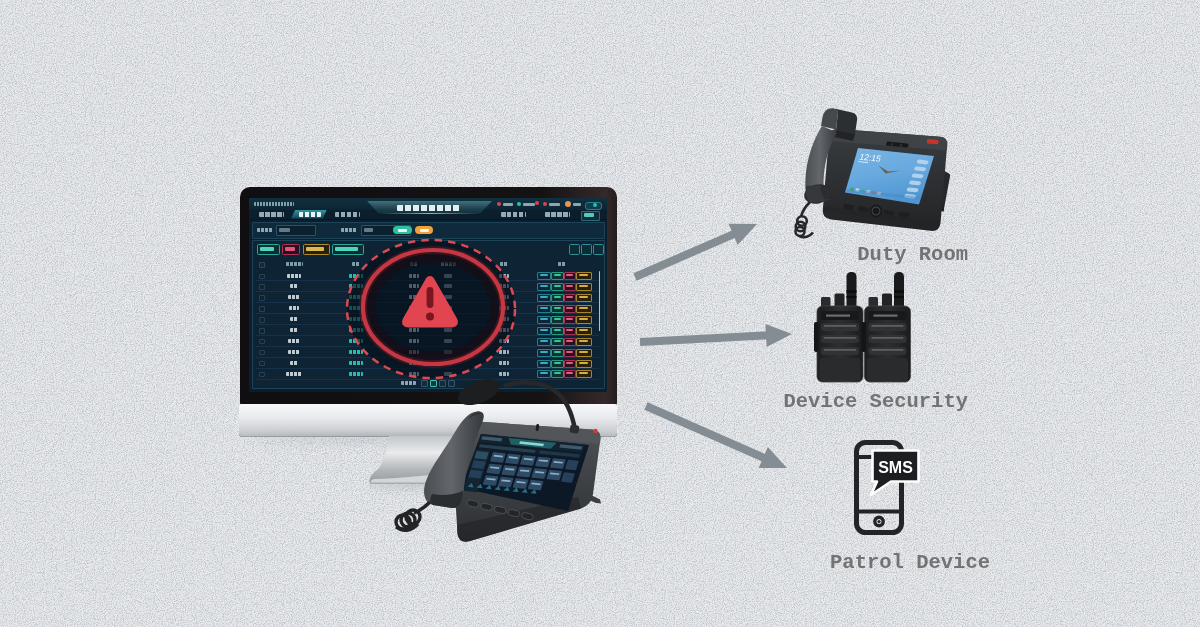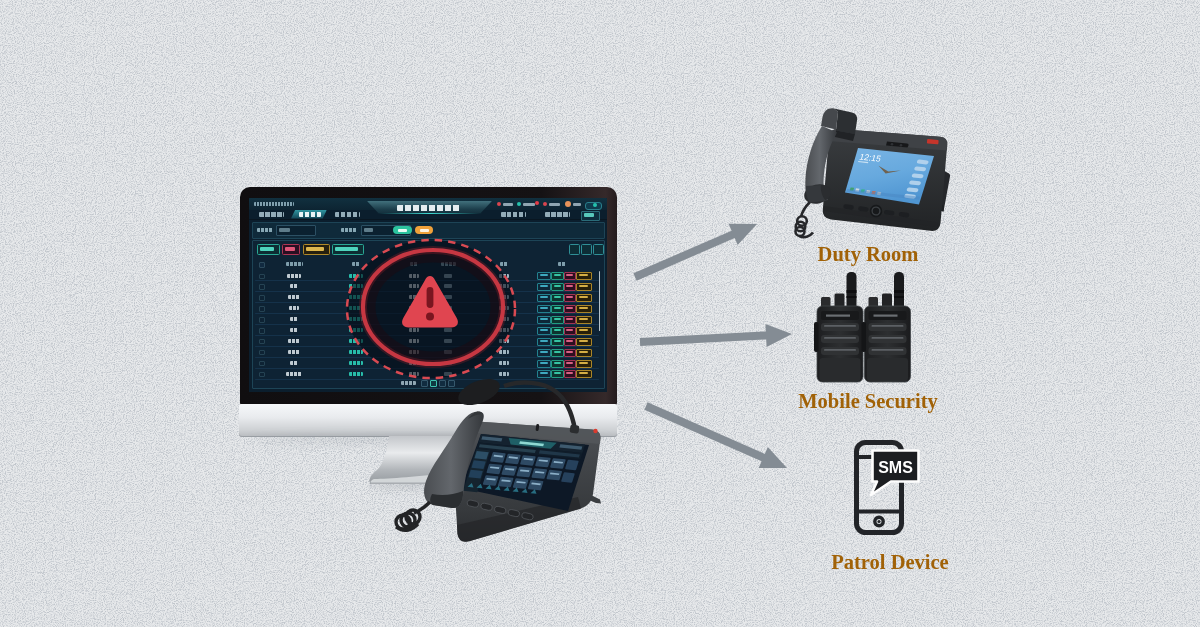--- a/index.html
+++ b/index.html
@@ -1,22 +1,22 @@
 <!DOCTYPE html>
 <html><head>
 <meta charset="utf-8">
 <style>
   html,body{margin:0;padding:0;}
   body{width:1200px;height:627px;overflow:hidden;position:relative;-webkit-font-smoothing:antialiased;
        font-family:"Liberation Sans",sans-serif;background:#e3e6e9;}
   .abs{position:absolute;}
   
   .t{position:absolute;border-radius:1px;}
-  .lbl{position:absolute;color:#a16207;font-weight:bold;text-align:center;
-       font-family:Liberation Serif, serif;}
+  .lbl{position:absolute;color:#737373;font-weight:bold;text-align:right;
+       font-family:Liberation Mono, monospace;}
 </style>
 </head>
 <body>
 
 <svg class="abs" style="left:0;top:0" width="1200" height="627">
   <defs>
     <filter id="noise" x="0" y="0" width="100%" height="100%" color-interpolation-filters="sRGB">
       <feTurbulence type="fractalNoise" baseFrequency="0.9" numOctaves="2" stitchTiles="stitch"></feTurbulence>
       <feColorMatrix type="matrix" values="0 0 0 0 0.755  0 0 0 0 0.775  0 0 0 0 0.80  2.0 2.0 2.0 0 -2.75"></feColorMatrix>
     </filter>
@@ -552,14 +552,14 @@
     <circle cx="879" cy="521.5" r="4.2" fill="none" stroke="#222428" stroke-width="3.4"></circle>
     <circle cx="879" cy="521.5" r="1.6" fill="#222428"></circle>
     <g>
       <path d="M 872.5,450.5 L 918.5,450.5 L 918.5,481.5 L 891,481.5 L 871,495 L 877,481.5 L 872.5,481.5 Z" fill="#1c1e21" stroke="#fdfdfd" stroke-width="2.6" stroke-linejoin="round"></path>
       <text x="895.5" y="472.5" fill="#ffffff" font-size="16" font-weight="bold" text-anchor="middle" font-family="Liberation Sans,sans-serif">SMS</text>
     </g>
   </g>
 </svg>
 
 <div class="lbl" style="left:768px;top:243px;width:200px;font-size:20.5px;">Duty Room</div>
-<div class="lbl" style="left:768px;top:390px;width:200px;font-size:20.5px;">Mobile Security</div>
+<div class="lbl" style="left:768px;top:390px;width:200px;font-size:20.5px;">Device Security</div>
 <div class="lbl" style="left:790px;top:551px;width:200px;font-size:20.5px;">Patrol Device</div>
 
 </body></html>

